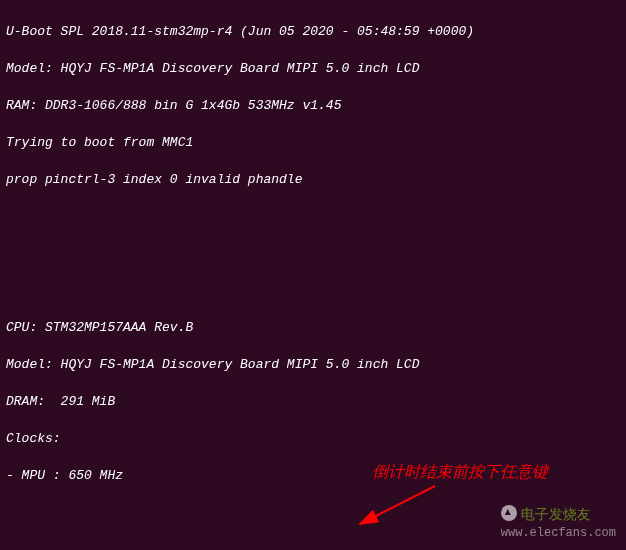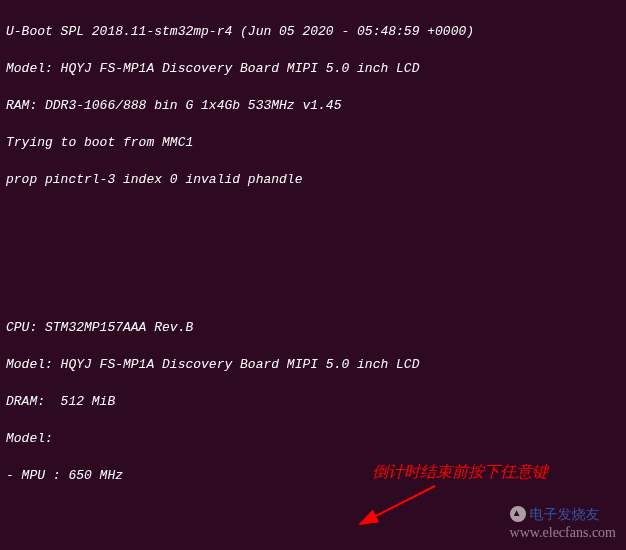--- a/index.html
+++ b/index.html
@@ -44,31 +44,30 @@
       pointer-events: none;
     }
     .watermark {
       position: absolute;
       bottom: 8px;
       right: 10px;
       text-align: right;
       opacity: 0.6;
     }
     .watermark-top {
-      color: #3b82f6;
+      color: #84cc16;
       font-family: 'Microsoft YaHei', sans-serif;
       font-size: 14px;
       display: flex;
-      align-items: center;
       gap: 4px;
     }
     .watermark-url {
       color: #ffffff;
-      font-family: Liberation Serif, serif;
-      font-size: 14px;
+      font-family: Liberation Mono, monospace;
+      font-size: 12px;
       opacity: 0.8;
     }
     .wm-icon {
       display: inline-block;
       width: 16px;
       height: 16px;
       border-radius: 50%;
       background: #ffffff;
       position: relative;
     }
@@ -90,22 +89,22 @@
 <span class="line">U-Boot SPL 2018.11-stm32mp-r4 (Jun 05 2020 - 05:48:59 +0000)</span>
 <span class="line">Model: HQYJ FS-MP1A Discovery Board MIPI 5.0 inch LCD</span>
 <span class="line">RAM: DDR3-1066/888 bin G 1x4Gb 533MHz v1.45</span>
 <span class="line">Trying to boot from MMC1</span>
 <span class="line">prop pinctrl-3 index 0 invalid phandle</span>
 <span class="line"> </span>
 <span class="line"> </span>
 <span class="line"> </span>
 <span class="line">CPU: STM32MP157AAA Rev.B</span>
 <span class="line">Model: HQYJ FS-MP1A Discovery Board MIPI 5.0 inch LCD</span>
-<span class="line">DRAM:  512 MiB</span>
-<span class="line">Model:</span>
+<span class="line">DRAM:  291 MiB</span>
+<span class="line">Clocks:</span>
 <span class="line">- MPU : 650 MHz</span>
 
 
 
 
 
 
 
 
 

